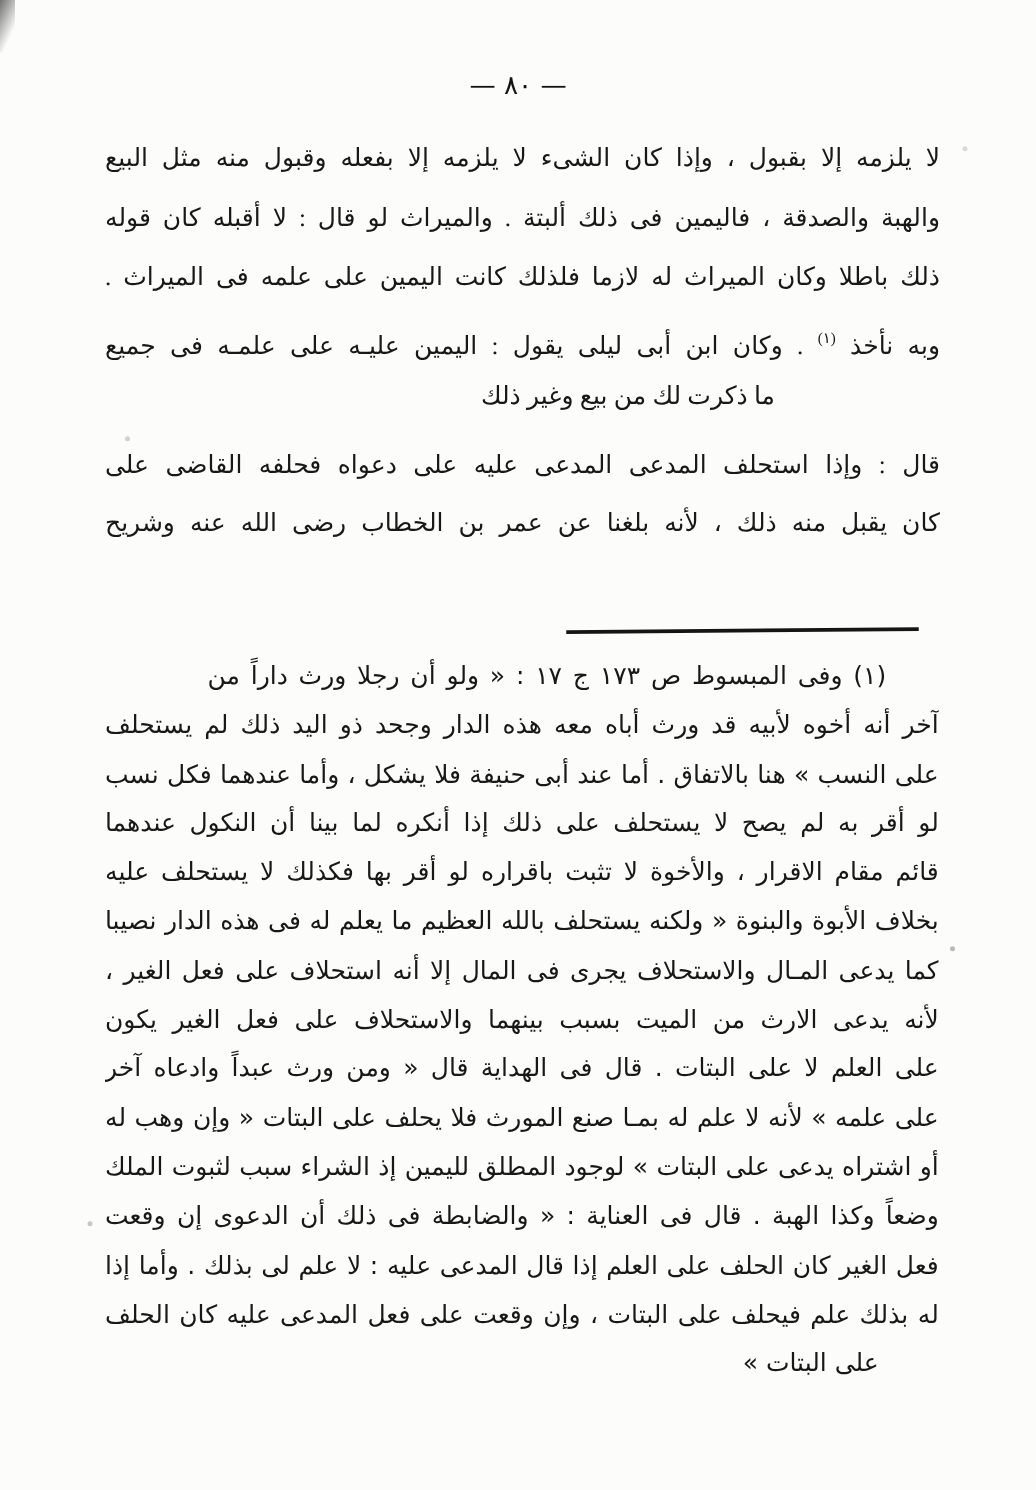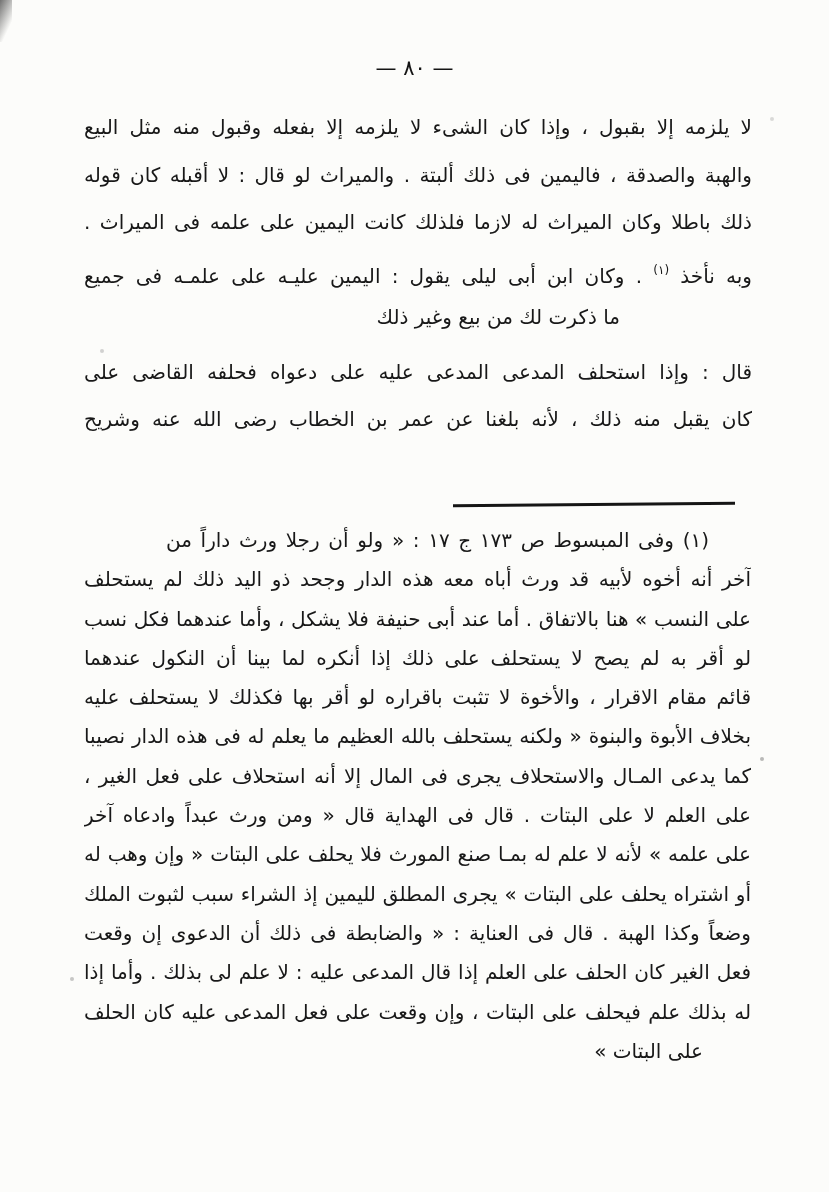--- a/index.html
+++ b/index.html
@@ -42,20 +42,21 @@
     font-size: 21px;
     letter-spacing: 6px;
     color: #141414;
   }
   .body-text {
     position: absolute;
     top: 104px;
     right: 77px;
     left: 84px;
     font-size: 20px;
+    font-family: Liberation Serif, serif;
   }
   .body-text .line {
     margin: 0;
     height: 47.5px;
     line-height: 47.5px;
     overflow: hidden;
     text-align: justify;
     text-align-last: justify;
     white-space: nowrap; 
   }
@@ -131,22 +132,23 @@
   <div class="footnote-rule"></div>
 
   <div class="footnote">
     <p class="fline f-first">(١) وفى المبسوط ص ١٧٣ ج ١٧ : « ولو أن رجلا ورث داراً من أبيه فادعى</p>
     <p class="fline">آخر أنه أخوه لأبيه قد ورث أباه معه هذه الدار وجحد ذو اليد ذلك لم يستحلف</p>
     <p class="fline">على النسب » هنا بالاتفاق . أما عند أبى حنيفة فلا يشكل ، وأما عندهما فكل نسب</p>
     <p class="fline">لو أقر به لم يصح لا يستحلف على ذلك إذا أنكره لما بينا أن النكول عندهما</p>
     <p class="fline">قائم مقام الاقرار ، والأخوة لا تثبت باقراره لو أقر بها فكذلك لا يستحلف عليه</p>
     <p class="fline">بخلاف الأبوة والبنوة « ولكنه يستحلف بالله العظيم ما يعلم له فى هذه الدار نصيبا »</p>
     <p class="fline">كما يدعى المـال والاستحلاف يجرى فى المال إلا أنه استحلاف على فعل الغير ،</p>
+    <p class="fline">لأنه يدعى الارث من الميت بسبب بينهما والاستحلاف على فعل الغير يكون</p>
     <p class="fline">على العلم لا على البتات . قال فى الهداية قال « ومن ورث عبداً وادعاه آخر يستحلف</p>
     <p class="fline">على علمه » لأنه لا علم له بمـا صنع المورث فلا يحلف على البتات « وإن وهب له</p>
-    <p class="fline">أو اشتراه يحلف على البتات » يجرى المطلق لليمين إذ الشراء سبب لثبوت الملك</p>
+    <p class="fline">أو اشتراه يدعى على البتات » لوجود المطلق لليمين إذ الشراء سبب لثبوت الملك</p>
     <p class="fline">وضعاً وكذا الهبة . قال فى العناية : « والضابطة فى ذلك أن الدعوى إن وقعت على</p>
     <p class="fline">فعل الغير كان الحلف على العلم إذا قال المدعى عليه : لا علم لى بذلك . وأما إذا كان</p>
     <p class="fline">له بذلك علم فيحلف على البتات ، وإن وقعت على فعل المدعى عليه كان الحلف</p>
     <p class="fline f-last">على البتات »</p>
   </div>
 
 </div>
 
 </body></html>

